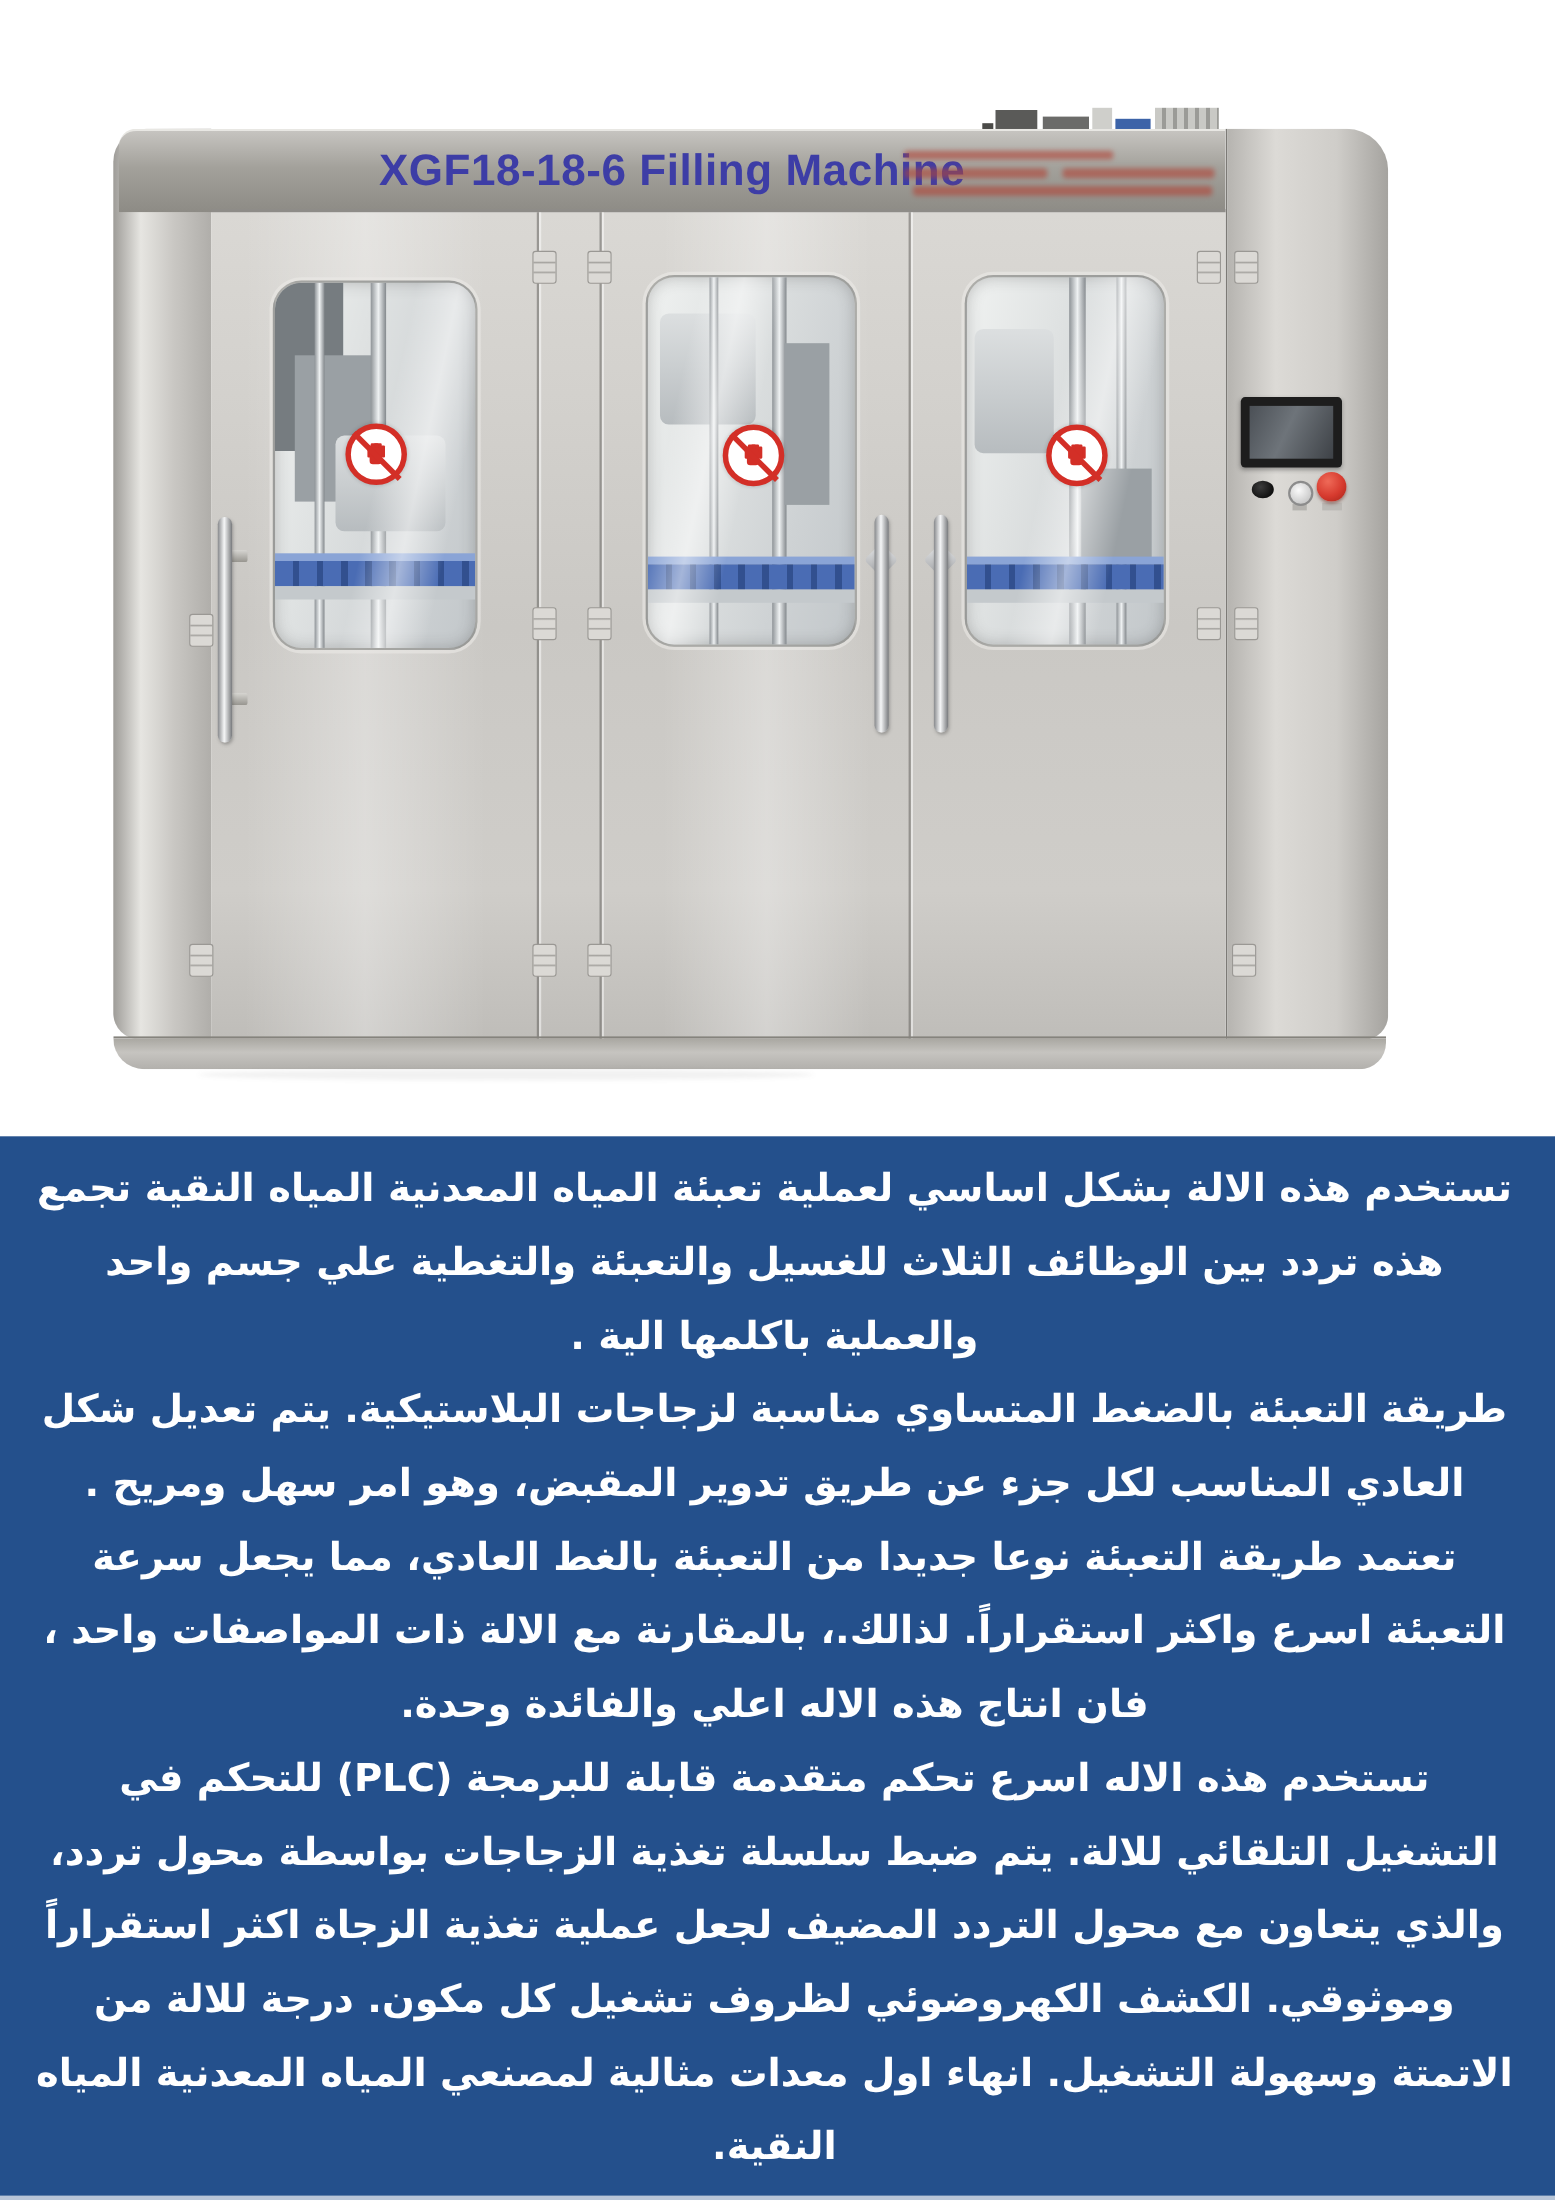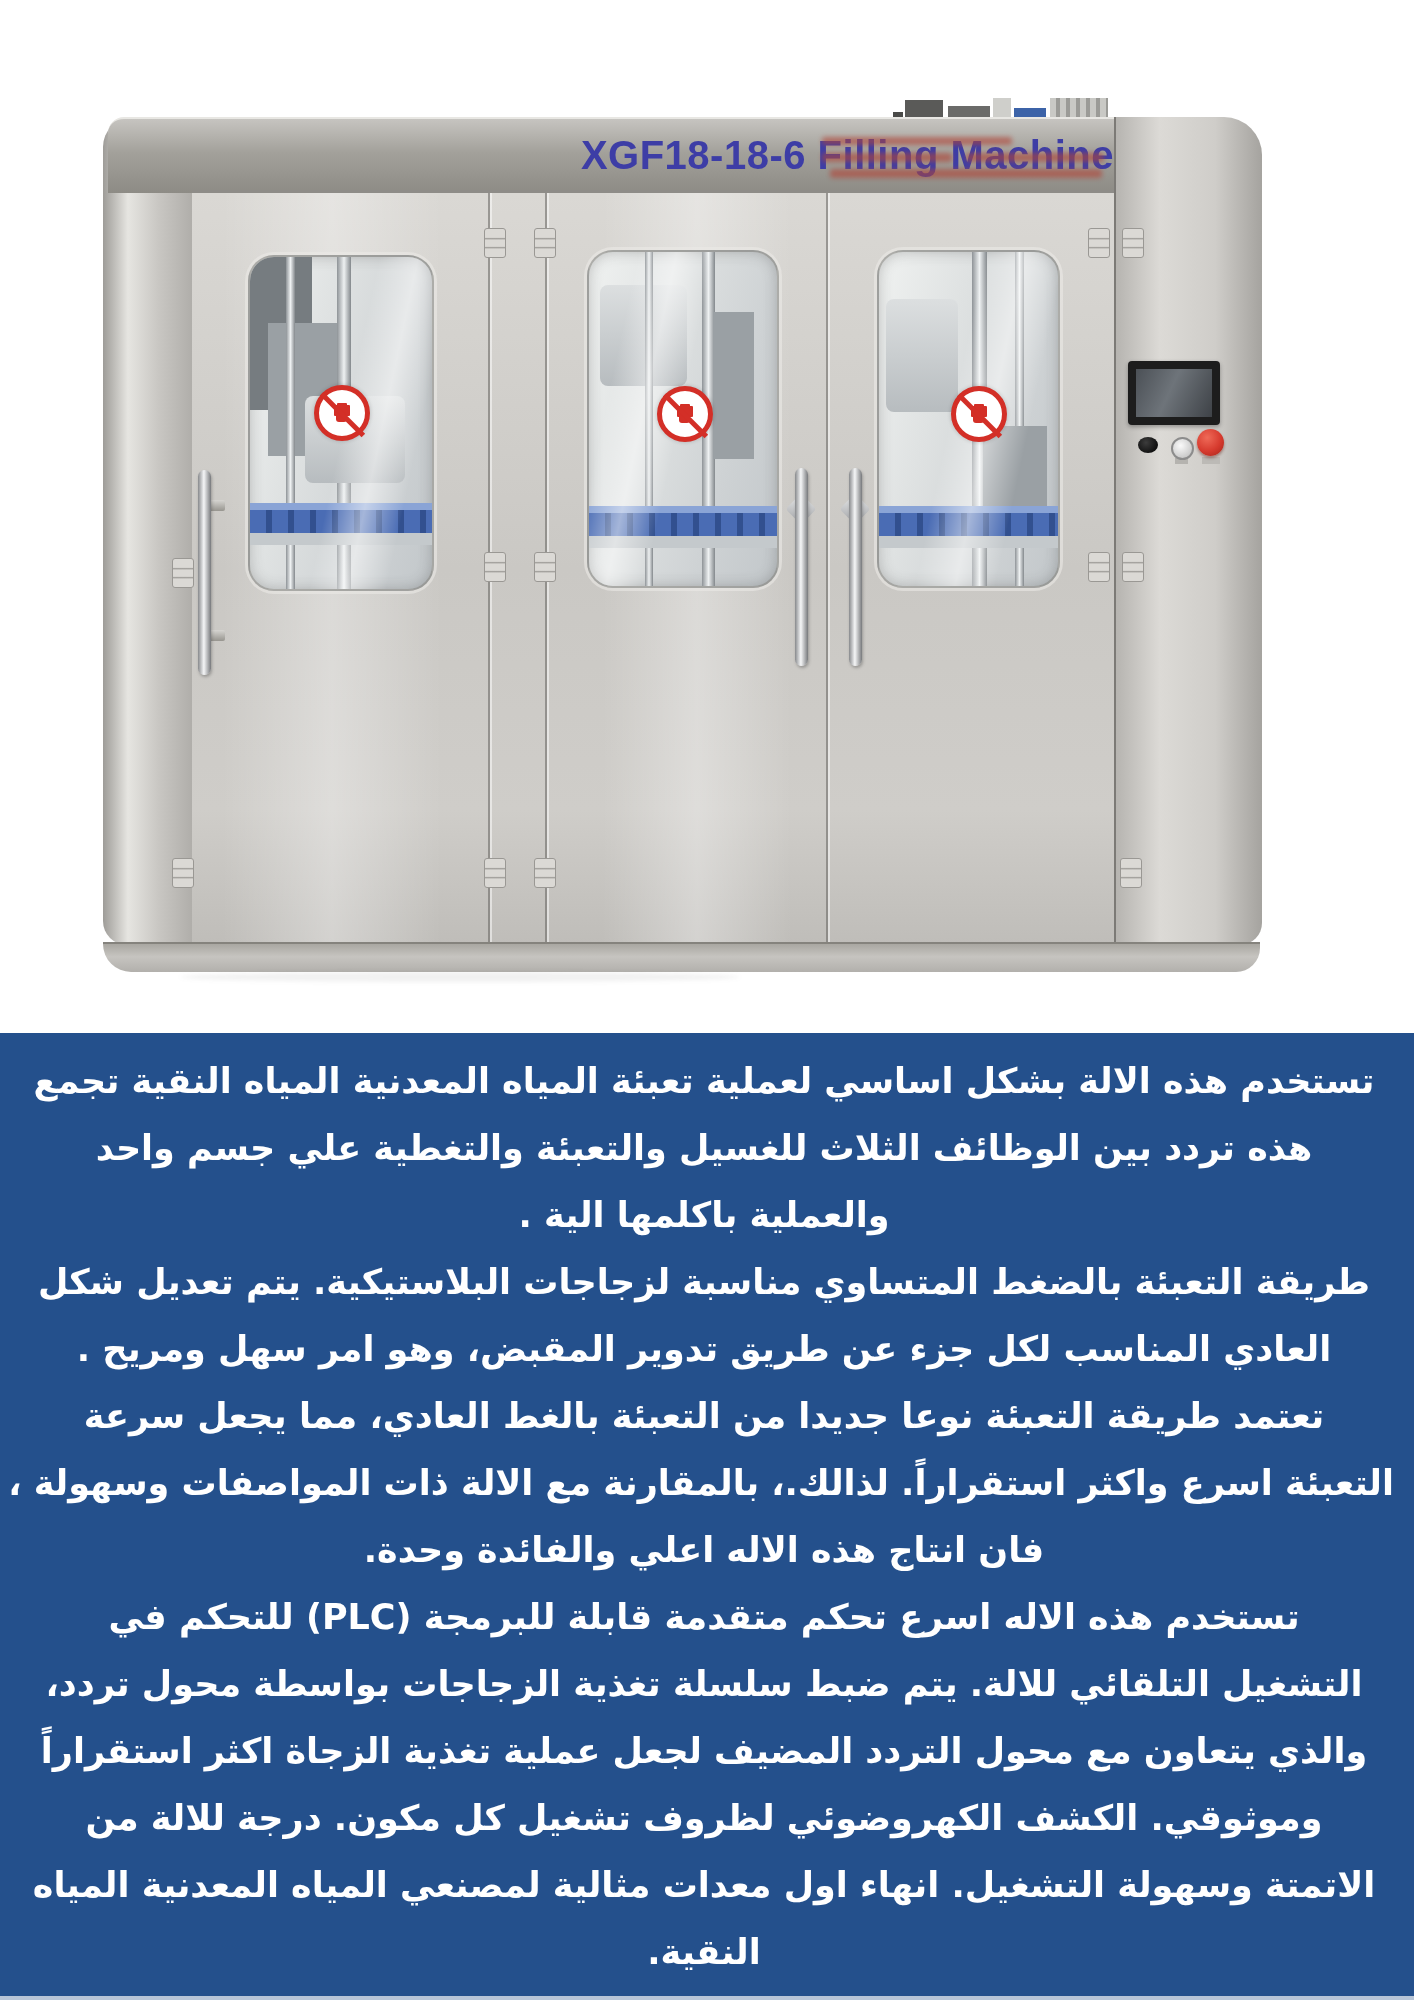--- a/index.html
+++ b/index.html
@@ -7,21 +7,21 @@
   .page{position:relative;width:1414px;height:2000px;background:#ffffff;overflow:hidden;}
 
   
   .machine{position:absolute;left:0;top:0;width:1414px;height:1032px;}
 
   .top-part{position:absolute;filter:blur(0.7px);}
 
   .m-header{position:absolute;left:108px;top:117px;width:1006px;height:74px;
     background:linear-gradient(180deg,#c6c4c0 0%,#a3a19b 45%,#8d8b85 100%);
     border-top:2px solid #e8e7e3;border-radius:16px 0 0 0;}
-  .m-title{position:absolute;left:0;top:14px;width:100%;text-align:right;
+  .m-title{position:absolute;left:0;top:14px;width:100%;text-align:center;
     font-family:"Liberation Sans","DejaVu Sans",sans-serif;
     font-size:40px;font-weight:bold;color:#3d3da6;letter-spacing:0.5px;white-space:nowrap;}
   .red-smudge{position:absolute;background:#b04538;opacity:.62;filter:blur(2.5px);border-radius:3px;}
 
   .m-left-panel{position:absolute;left:103px;top:117px;width:89px;height:828px;
     background:linear-gradient(90deg,#9e9c98 0%,#e6e5e1 28%,#c9c7c3 62%,#b0aeaa 100%);
     border-radius:30px 0 0 24px;}
   .m-right-panel{position:absolute;left:1114px;top:117px;width:146px;height:828px;
     background:linear-gradient(90deg,#b6b4b0 0%,#dcdad6 30%,#cfcdc9 68%,#a5a39f 100%);
     border-left:2px solid #7c7a76;border-radius:0 38px 22px 0;}
@@ -205,21 +205,21 @@
   </div>
 
   <div class="description">
     <div class="desc-inner">
         <div class="desc-line">تستخدم هذه الالة بشكل اساسي لعملية تعبئة المياه المعدنية المياه النقية تجمع</div>
         <div class="desc-line">هذه تردد بين الوظائف الثلاث للغسيل والتعبئة والتغطية علي جسم واحد</div>
         <div class="desc-line">والعملية باكلمها الية .</div>
         <div class="desc-line">طريقة التعبئة بالضغط المتساوي مناسبة لزجاجات البلاستيكية. يتم تعديل شكل</div>
         <div class="desc-line">العادي المناسب لكل جزء عن طريق تدوير المقبض، وهو امر سهل ومريح .</div>
         <div class="desc-line">تعتمد طريقة التعبئة نوعا جديدا من التعبئة بالغط العادي، مما يجعل سرعة</div>
-        <div class="desc-line">التعبئة اسرع واكثر استقراراً. لذالك.، بالمقارنة مع الالة ذات المواصفات وسهولة ،</div>
+        <div class="desc-line">التعبئة اسرع واكثر استقراراً. لذالك.، بالمقارنة مع الالة ذات المواصفات واحد ،</div>
         <div class="desc-line">فان انتاج هذه الاله اعلي والفائدة وحدة.</div>
         <div class="desc-line">تستخدم هذه الاله اسرع تحكم متقدمة قابلة للبرمجة (PLC) للتحكم في</div>
         <div class="desc-line">التشغيل التلقائي للالة. يتم ضبط سلسلة تغذية الزجاجات بواسطة محول تردد،</div>
         <div class="desc-line">والذي يتعاون مع محول التردد المضيف لجعل عملية تغذية الزجاة اكثر استقراراً</div>
         <div class="desc-line">وموثوقي. الكشف الكهروضوئي لظروف تشغيل كل مكون. درجة للالة من</div>
         <div class="desc-line">الاتمتة وسهولة التشغيل. انهاء اول معدات مثالية لمصنعي المياه المعدنية المياه</div>
         <div class="desc-line">النقية.</div>
       </div>
     <div class="bottom-strip"></div>
   </div>

